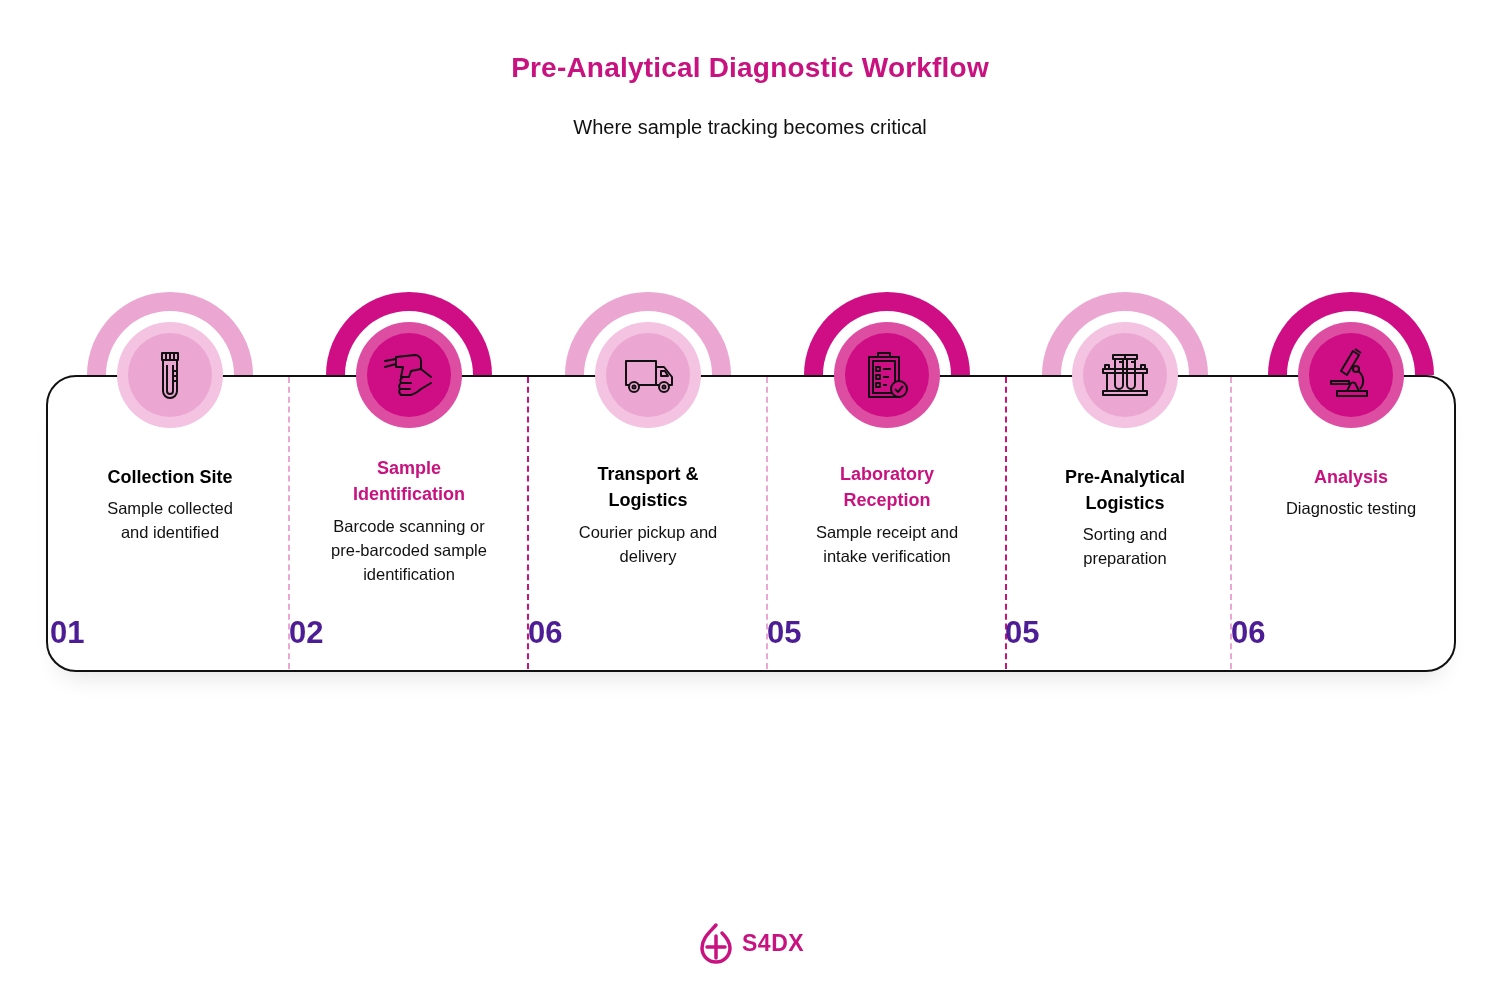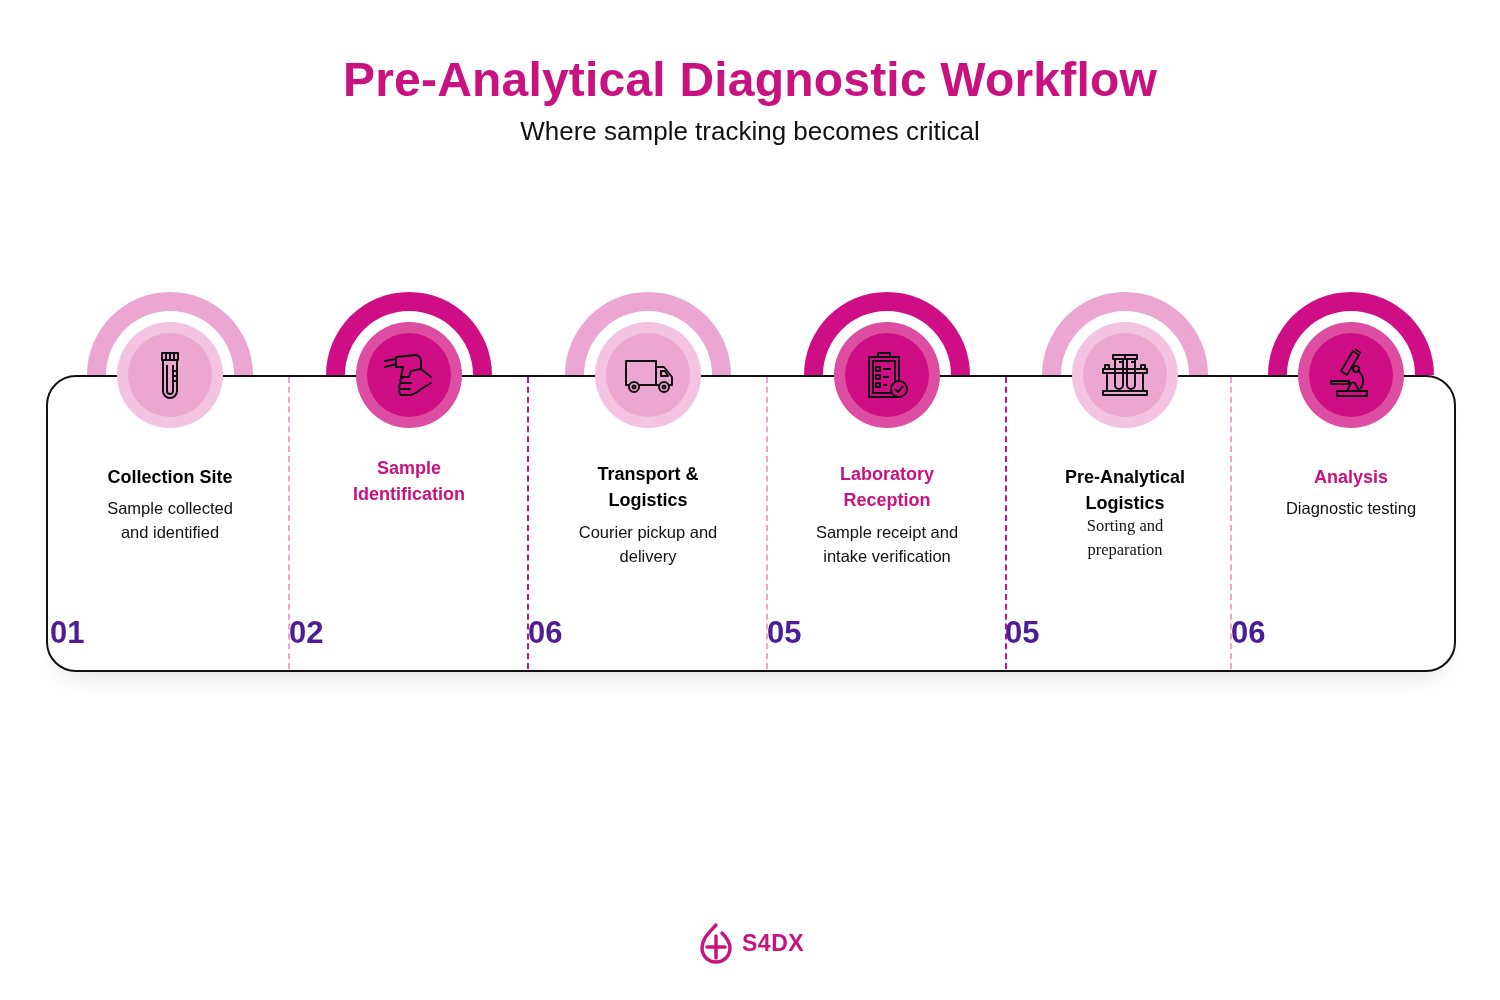--- a/index.html
+++ b/index.html
@@ -1,18 +1,18 @@
 <!DOCTYPE html>
 <html><head>
 <meta charset="utf-8">
 <style>
   html,body{margin:0;padding:0;}
   body{width:1500px;height:1000px;background:#fff;position:relative;overflow:hidden;font-family:"Liberation Sans","DejaVu Sans",sans-serif;}
-  .title{position:absolute;left:0;right:0;top:52px;text-align:center;font-size:48px;font-weight:700;color:#c8127f;letter-spacing:0.2px;}
-  .subtitle{position:absolute;left:0;right:0;top:116px;text-align:center;font-size:26px;color:#111;}
+  .title{position:absolute;left:0;right:0;top:52px;text-align:center;font-size:28px;font-weight:700;color:#c8127f;letter-spacing:0.2px;}
+  .subtitle{position:absolute;left:0;right:0;top:116px;text-align:center;font-size:20px;color:#111;}
   .panel{position:absolute;left:46px;top:375px;width:1406px;height:293px;border:2.5px solid #111;border-radius:30px;background:#fff;box-shadow:0 18px 24px -14px rgba(0,0,0,0.12);}
   .divider{position:absolute;top:377px;height:292px;width:0;border-left:2px dashed;}
   .step{position:absolute;top:290px;width:240px;height:380px;}
   .arc{position:absolute;left:50%;top:2px;transform:translateX(-50%);width:166px;height:83px;border-radius:83px 83px 0 0;overflow:hidden;}
   .arc::after{content:"";position:absolute;left:19px;top:19px;width:128px;height:128px;border-radius:50%;background:#fff;}
   .circle-outer{position:absolute;left:50%;top:32px;transform:translateX(-50%);width:106px;height:106px;border-radius:50%;}
   .circle-inner{position:absolute;left:11px;top:11px;width:84px;height:84px;border-radius:50%;display:flex;align-items:center;justify-content:center;}
   .circle-inner svg{width:56px;height:56px;}
   .step-title{position:absolute;left:0;right:0;text-align:center;font-size:18px;font-weight:700;line-height:26px;}
   .step-desc{position:absolute;left:0;right:0;text-align:center;font-size:16.5px;color:#111;line-height:24px;}
@@ -73,20 +73,21 @@
           <line x1="4" y1="20" x2="15" y2="17"></line>
         <path d="M15 10 L34 8 a6 6 0 0 1 6 6 V22 L30 24 L28 30 H20 L22 20 L15 20 Z"></path>
         <path d="M22 30 q-4 2 -2 6 q-3 2 -1 6 q-2 3 1 6 L30 48 q6 -2 10 -6 L50 36"></path>
         <path d="M40 22 L50 30"></path>
         <line x1="20" y1="36" x2="30" y2="36"></line>
           <line x1="19" y1="42" x2="29" y2="42"></line>
       </svg>
     </div>
   </div>
   <div class="step-title" style="top:165px;padding:0 55px;">Sample Identification</div>
+  <div class="step-desc" style="top:224px;padding:0 40px;">Barcode scanning or pre-barcoded sample identification</div>
   <div class="step-num">02</div>
 </div>
 
 <div class="step light" style="left:528px;">
   <div class="arc"></div>
   <div class="circle-outer">
     <div class="circle-inner">
       <svg viewBox="0 0 56 56" fill="none" stroke="#111" stroke-width="2" stroke-linejoin="round">
         <path d="M6 14 H36 V38 H6 Z"></path>
         <path d="M36 20 H44 L52 30 V38 H36"></path>
@@ -141,21 +142,21 @@
         <path d="M18 12 V38 a4 4 0 0 0 8 0 V12"></path>
           <rect x="16" y="8" width="12" height="4"></rect>
         <path d="M30 12 V38 a4 4 0 0 0 8 0 V12"></path>
           <rect x="28" y="8" width="12" height="4"></rect>
         <line x1="22" y1="15" x2="25" y2="15"></line>
           <line x1="34" y1="15" x2="37" y2="15"></line>
       </svg>
     </div>
   </div>
   <div class="step-title" style="top:174px;padding:0 40px;">Pre-Analytical Logistics</div>
-  <div class="step-desc" style="top:224px;padding:0 70px;font-family:Liberation Serif, serif;">Sorting and preparation</div>
+  <div class="step-desc" style="top:232px;padding:0 70px;">Sorting and preparation</div>
   <div class="step-num">05</div>
 </div>
 
 <div class="step dark" style="left:1231px;">
   <div class="arc"></div>
   <div class="circle-outer">
     <div class="circle-inner">
       <svg viewBox="0 0 56 56" fill="none" stroke="#111" stroke-width="2" stroke-linejoin="round">
         <path d="M30 4 L36 8 L24 28 L18 24 Z"></path>
         <line x1="32" y1="2" x2="38" y2="6"></line>

